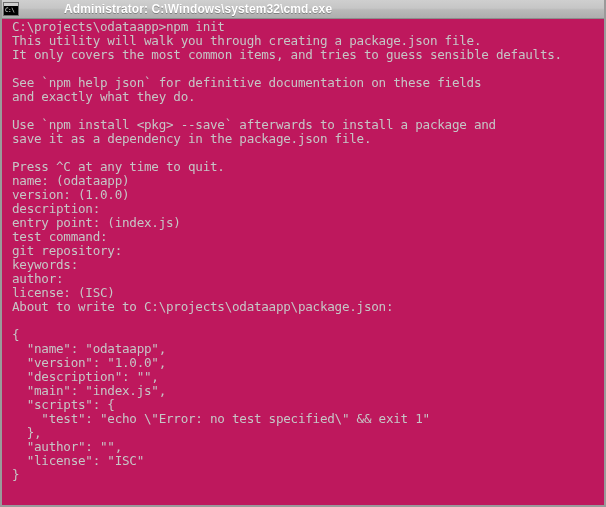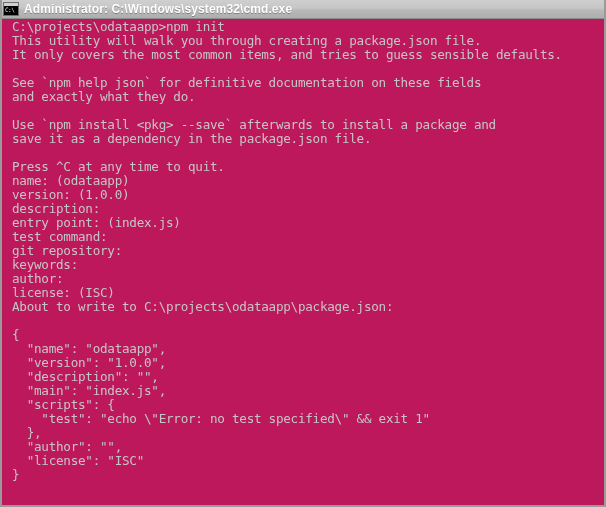--- a/index.html
+++ b/index.html
@@ -74,20 +74,21 @@
   }
 
   #titlebar-text {
     font-family: "Liberation Sans", sans-serif;
     font-size: 12px;
     font-weight: bold;
     color: #ffffff;
     text-shadow: 0 1px 0 rgba(90,90,90,0.55);
     white-space: nowrap;
     letter-spacing: 0.1px;
+    margin-left: 40px;
   }
 
   
   #console {
     position: absolute;
     top: 19px;
     left: 0;
     right: 0;
     bottom: 0;
     background: #be185d;

